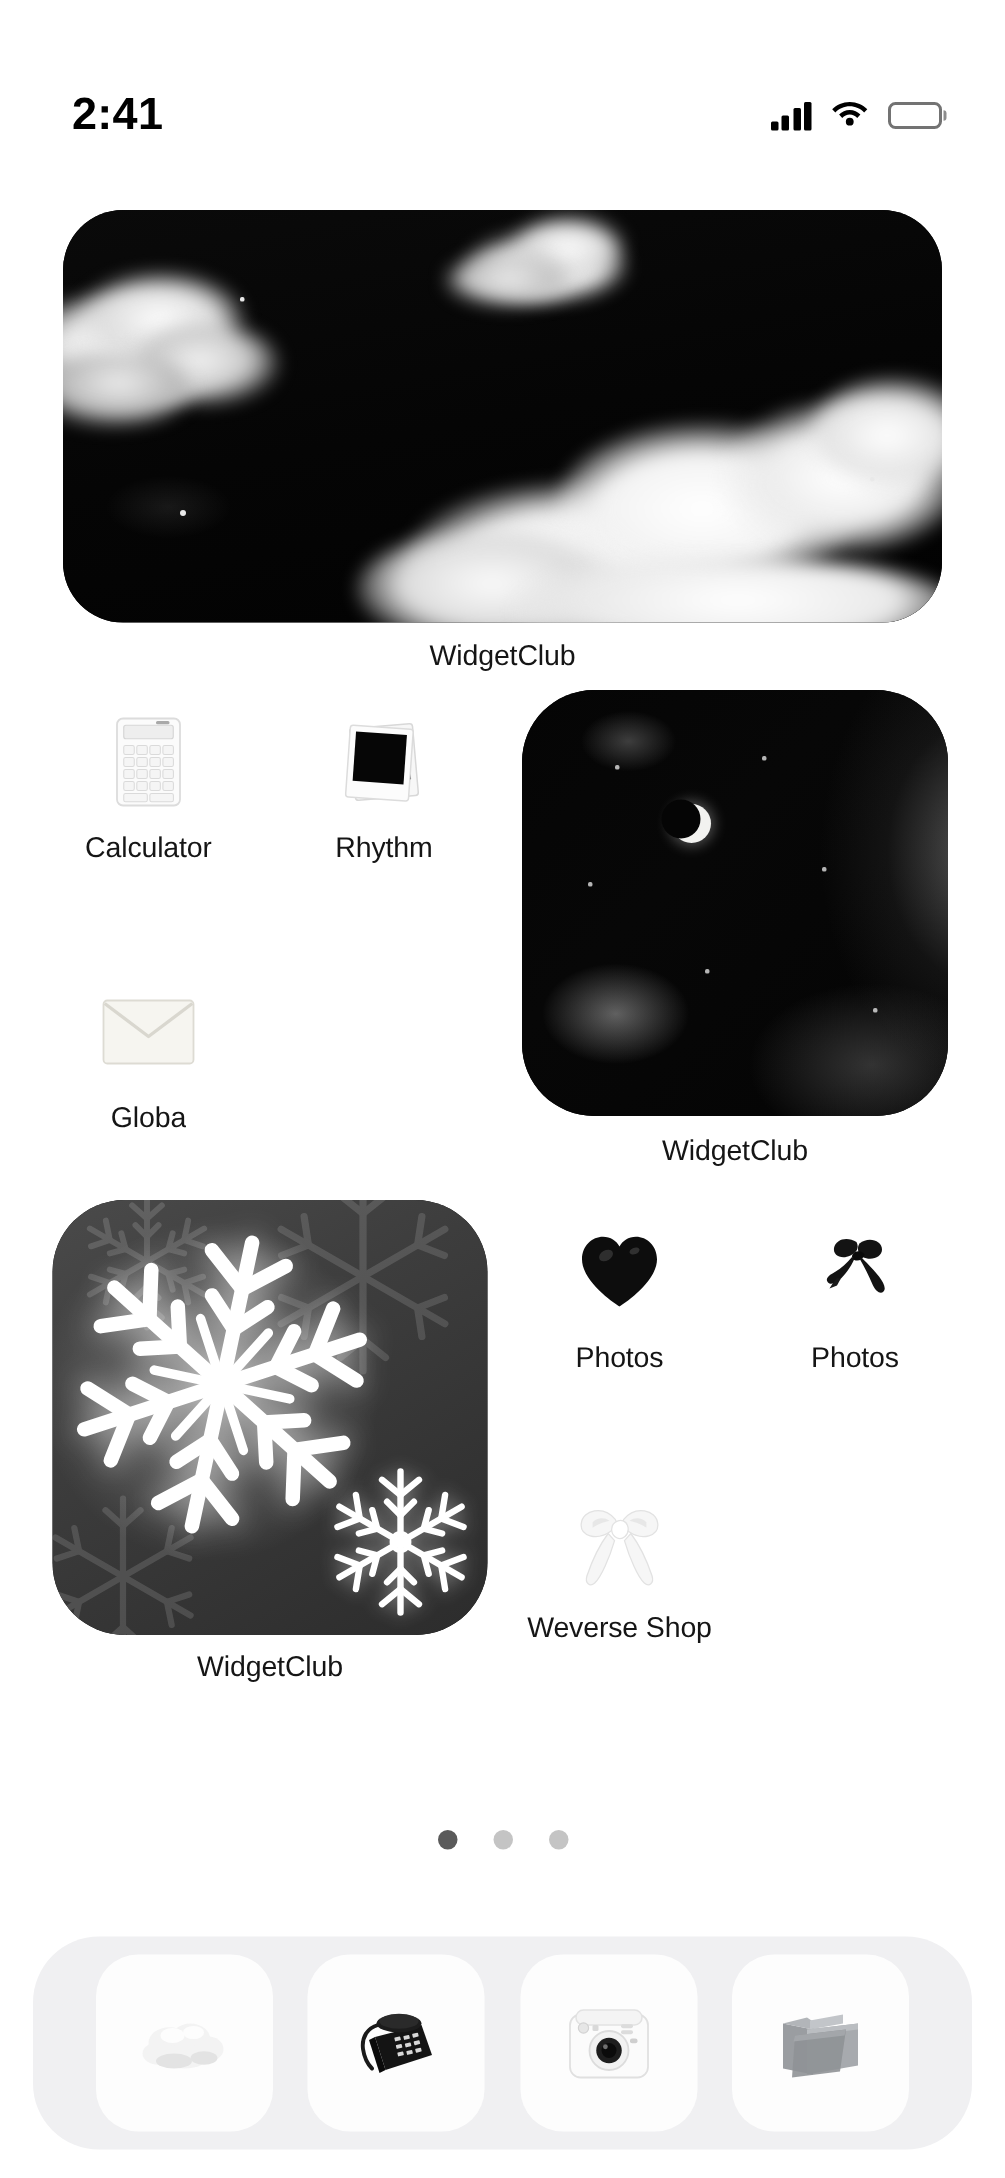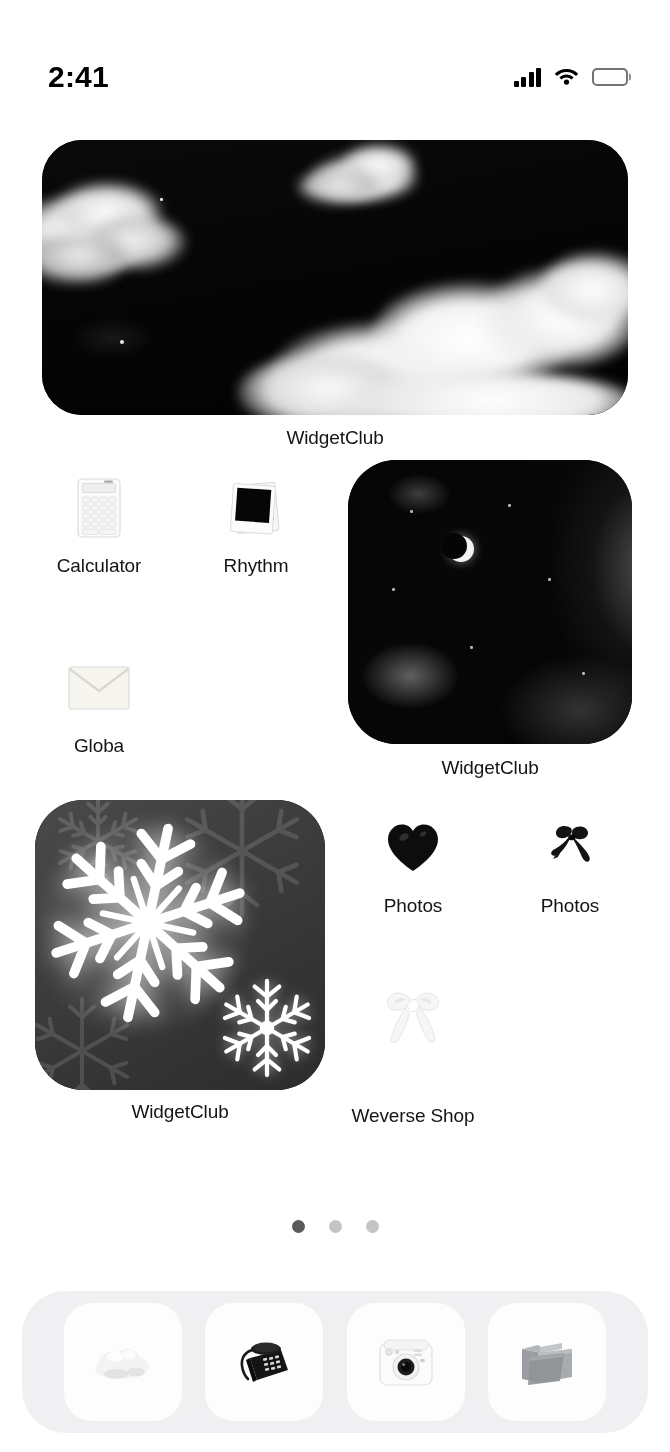--- a/index.html
+++ b/index.html
@@ -706,21 +706,21 @@
               <path d="M31.5 19 C34 17.5 37 18 38.5 20.5 C37 24 34 25 31.5 24 C29.5 23 29.5 20.5 31.5 19 Z" fill="#0a0a0a"></path>
               <path d="M30 22 C26 27 22 30 17 33 C14 34.5 12 37 14 39 C16 41 20 39 23 36 C27 32 30 27 31.5 23.5 Z"></path>
               <path d="M35 23 C38 28 41 34 44 41 C46 45 49 47 51 45 C53 43 51 39 48 35 C44 30 39 25 36.5 22.5 Z"></path>
               <path d="M20 36 C18 38 16.5 40.5 15 43 L20 41 C21 39 22 37.5 22.5 36.5 Z" fill="#1a1a1a"></path>
             </g>
           </svg>
         </div>
         <div class="app-label">Photos</div>
       </div>
 
-      <div class="app-cell clip-right" style="left:343px; top:180px;gap:44px;">
+      <div class="app-cell clip-right" style="left:343px; top:194px;">
         <div class="app-glyph">
           <svg width="72" height="68" viewBox="0 0 72 68">
             <g fill="#f6f6f6" stroke="#e2e2e2" stroke-width="0.9">
               <path d="M33 18 C25 8 10 11 9 21 C8 30 20 33 29 27 C33 24.5 35 21 33 18 Z"></path>
               <path d="M39 18 C47 8 62 11 63 21 C64 30 52 33 43 27 C39 24.5 37 21 39 18 Z"></path>
               <path d="M28 28 C22 36 17 46 13 58 C11.5 63 15 66 18.5 63 C23 59 29 45 32.5 33 Z"></path>
               <path d="M44 28 C50 36 55 46 59 58 C60.5 63 57 66 53.5 63 C49 59 43 45 39.5 33 Z"></path>
               <path d="M33 20 C37 17.5 41 19 42 23.5 C43 29 38 33 34 31 C30 29 29 23 33 20 Z" fill="#ffffff"></path>
             </g>
             <g fill="#e4e4e4" opacity=".8">

